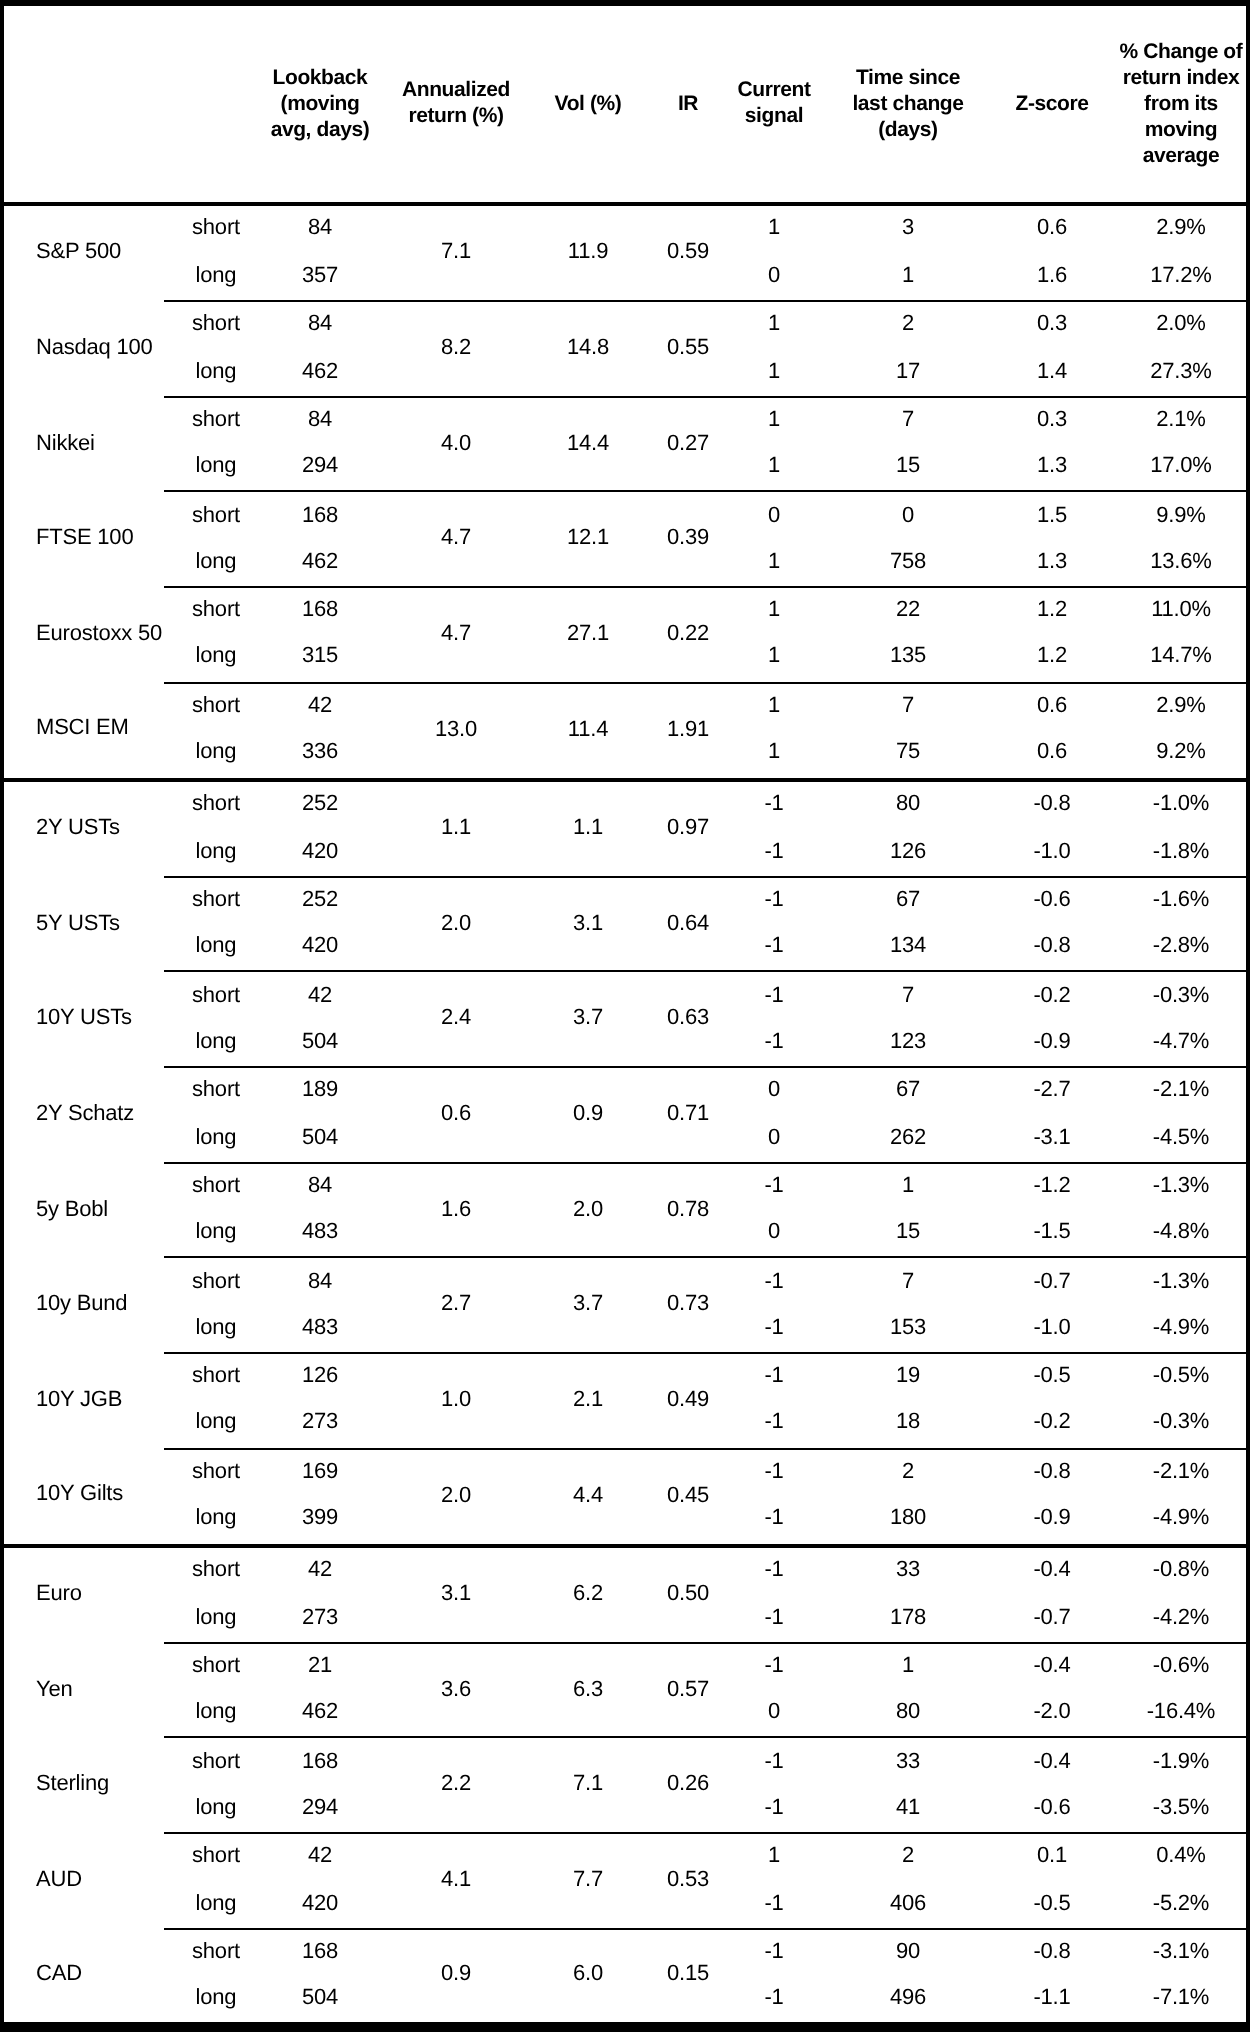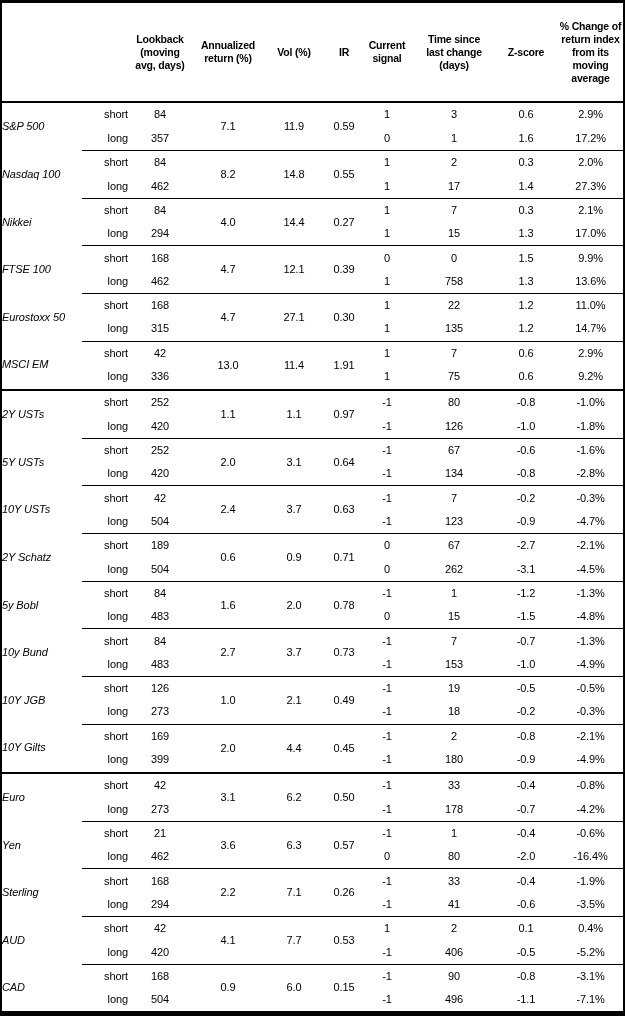--- a/index.html
+++ b/index.html
@@ -15,22 +15,22 @@
   thead th{
     font-weight:bold;font-size:10.5px;line-height:13px;
     white-space:pre-line;text-align:center;vertical-align:middle;
     height:98px;border-bottom:2px solid #000;padding:0 1px;
     letter-spacing:-0.2px;
   }
   td{
     font-size:11px;line-height:13px;text-align:center;vertical-align:middle;
     padding:0;letter-spacing:-0.1px;overflow:hidden;
   }
-  td.name-cell{text-align:left;padding-left:0;font-style:italic;}
-  td.pos-cell{text-align:right;padding-left:6px;margin-left:43px;}
+  td.name-cell{text-align:left;padding-left:16px;}
+  td.pos-cell{text-align:center;padding-left:6px;margin-left:43px;}
   
   tbody tr:first-child td{border-top:1px solid #000;}
   tbody tr:first-child td.name-cell{border-top:none;}
   tbody.first tr:first-child td{border-top:none;}
   
   tbody.section-start tr:first-child td,
   tbody.section-start tr:first-child td.name-cell{border-top:2px solid #000;}
 </style>
 </head>
 <body>
@@ -161,21 +161,21 @@
           <td>13.6%</td>
         </tr>
       </tbody>
       <tbody class="group">
         <tr>
           <td class="name-cell" rowspan="2">Eurostoxx 50</td>
           <td class="pos-cell">short</td>
           <td>168</td>
           <td rowspan="2">4.7</td>
           <td rowspan="2">27.1</td>
-          <td rowspan="2">0.30</td>
+          <td rowspan="2">0.22</td>
           <td>1</td>
           <td>22</td>
           <td>1.2</td>
           <td>11.0%</td>
         </tr>
         <tr>
           <td class="pos-cell">long</td>
           <td>315</td>
           <td>1</td>
           <td>135</td>

